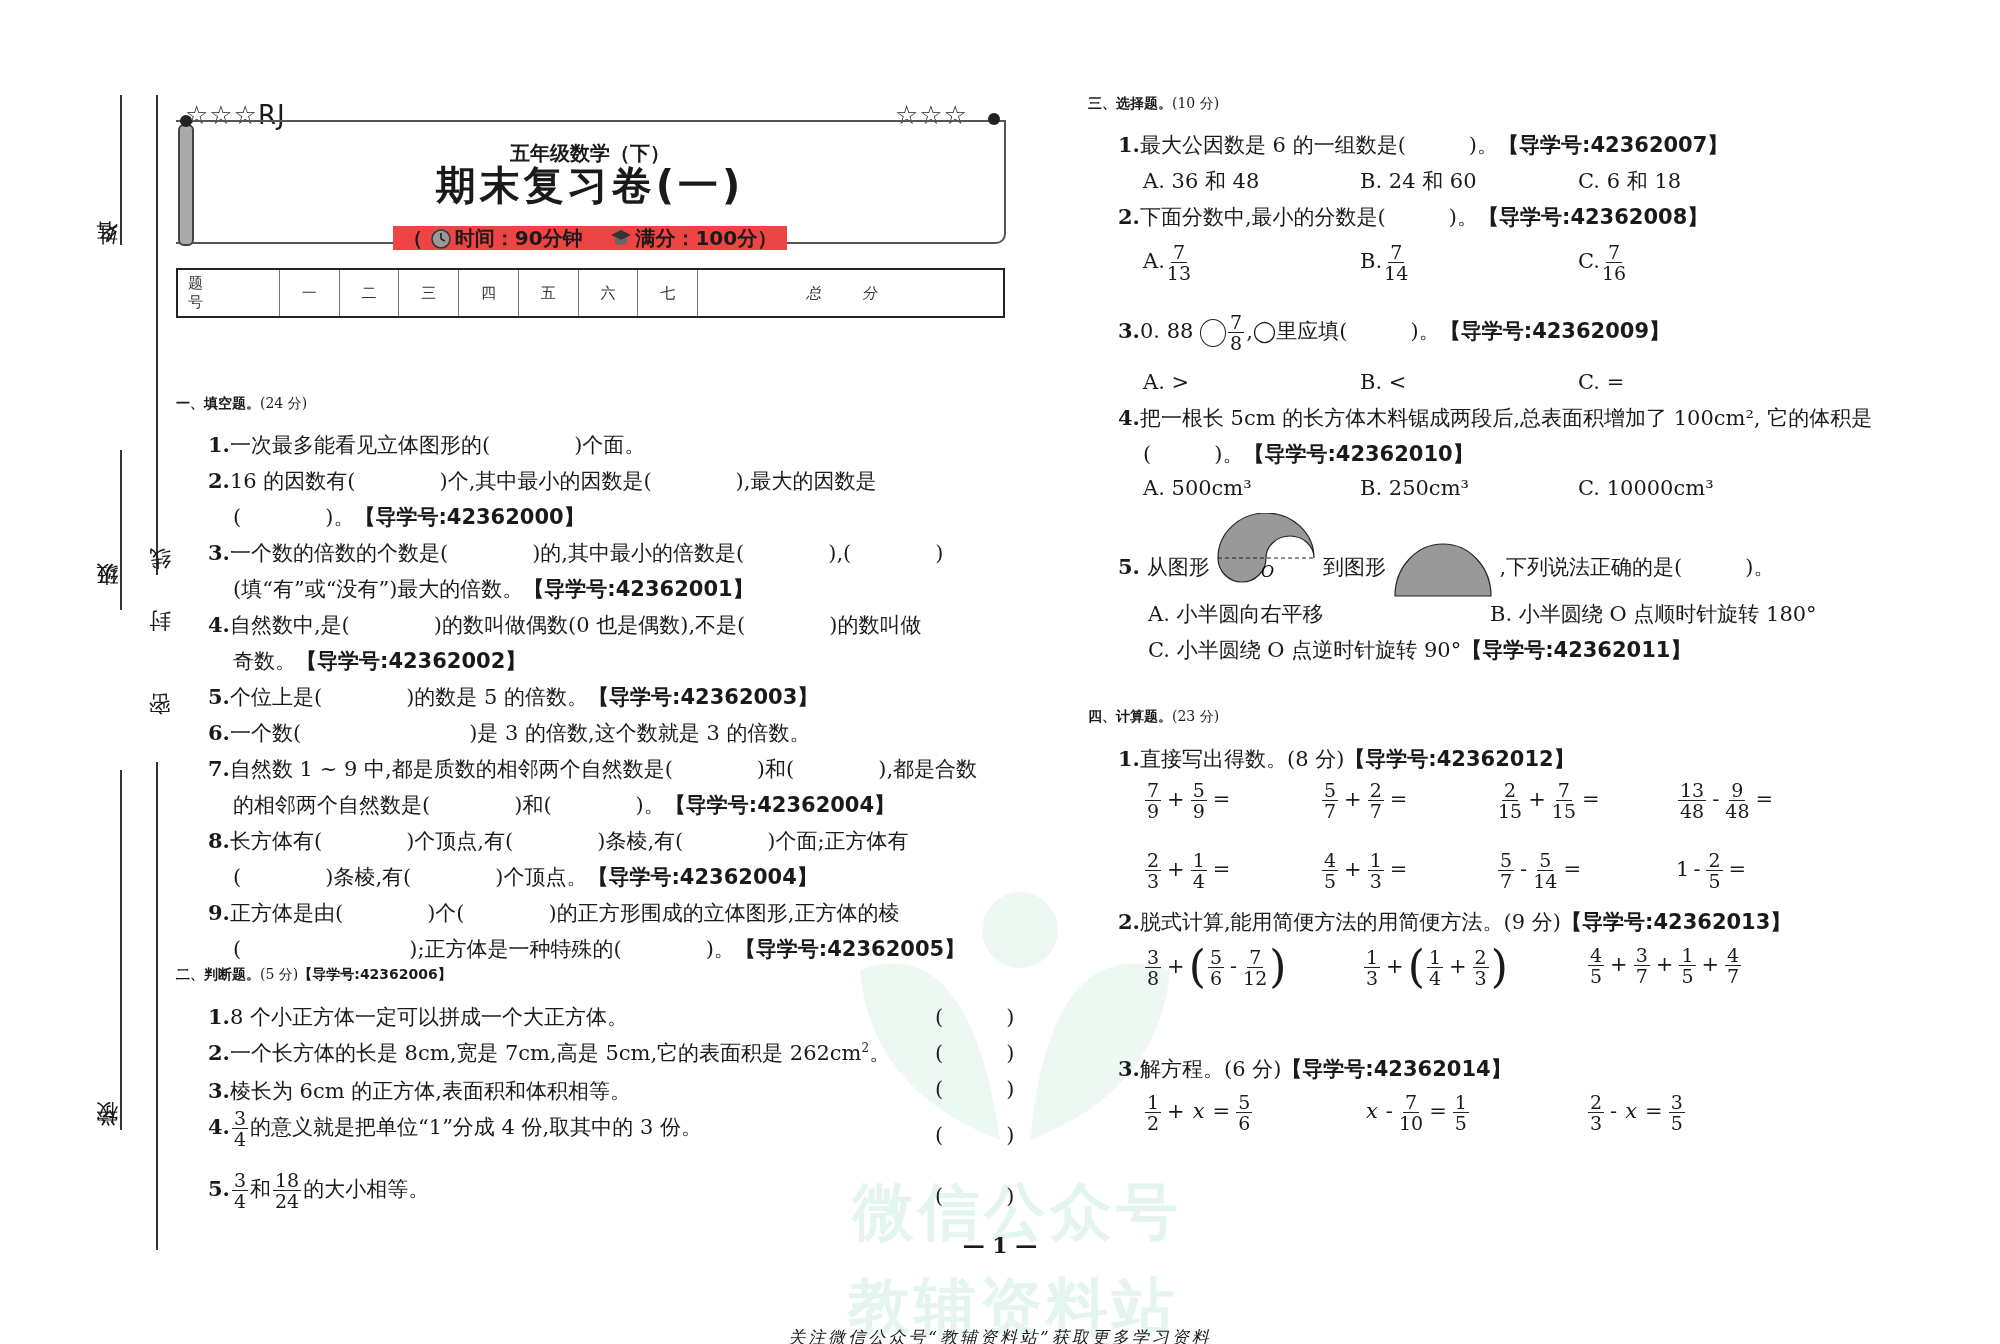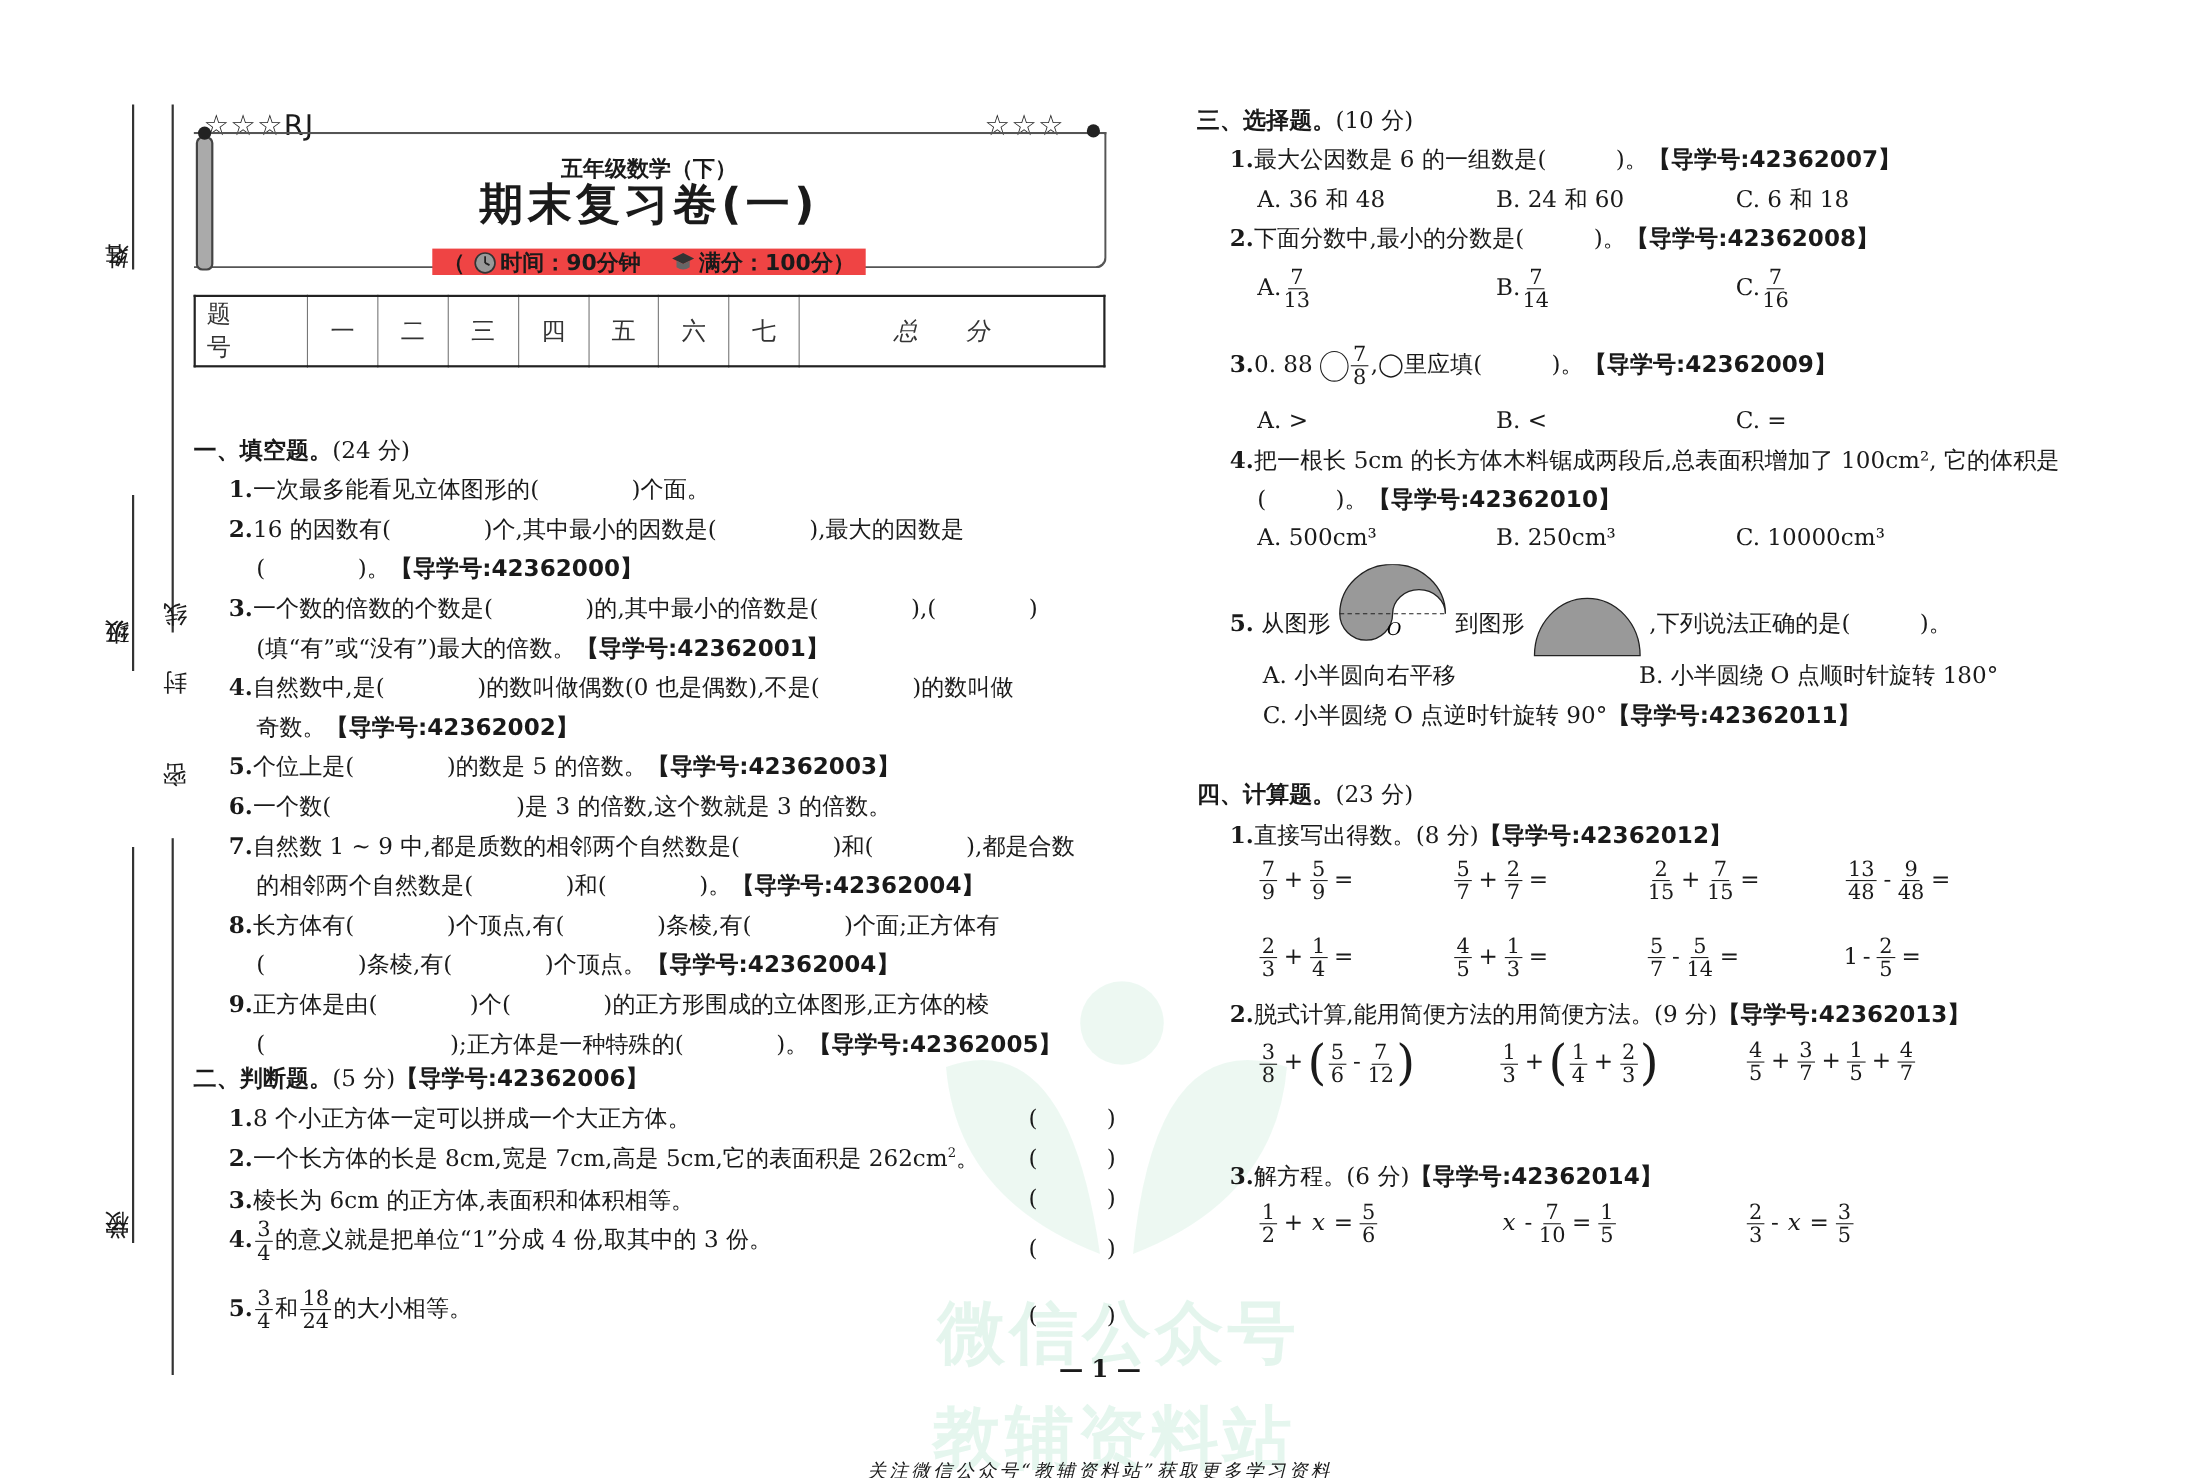--- a/index.html
+++ b/index.html
@@ -15,25 +15,25 @@
   .scroll-rod{position:absolute;left:178px;top:124px;width:12px;height:118px;background:#aaa;border:2px solid #444;border-radius:6px;}
   .scroll-knob{position:absolute;width:12px;height:12px;background:#222;border-radius:50%;}
   .stars{position:absolute;font-family:"DejaVu Sans",sans-serif;font-size:26px;letter-spacing:1px;}
   .subtitle{position:absolute;left:0;width:100%;top:112px;text-align:center;font-family:"DejaVu Sans",sans-serif;font-weight:bold;font-size:20px;margin-top:28px;}
   .subtitle span{background:#fff;padding:0 12px;}
   .title{position:absolute;left:176px;width:828px;top:158px;text-align:center;font-family:"DejaVu Sans",sans-serif;font-weight:bold;font-size:40px;letter-spacing:4px;}
   .meta{position:absolute;left:176px;width:828px;top:225px;text-align:center;font-family:"DejaVu Sans",sans-serif;font-weight:bold;font-size:20px;}
   .meta span.wrap{background:#ef4444;padding:0 10px;}
   .ico{display:inline-block;width:22px;height:22px;vertical-align:-4px;margin-right:3px;}
   
-  table.score{position:absolute;left:176px;top:268px;width:829px;border-collapse:collapse;border:2px solid #222;font-family:"DejaVu Sans",sans-serif;font-size:22px;color:#333;}
+  table.score{position:absolute;left:176px;top:268px;width:829px;border-collapse:collapse;border:2px solid #222;font-family:"DejaVu Sans",sans-serif;font-size:15px;color:#333;}
   table.score td{border:1px solid #777;height:44px;text-align:center;}
   table.score td.head{letter-spacing:22px;width:90px;padding-left:10px;text-align:left;}
   
-  .sec{position:absolute;font-size:21px;font-weight:bold;font-family:"DejaVu Sans",sans-serif;}
+  .sec{position:absolute;font-size:14px;font-weight:bold;font-family:"DejaVu Sans",sans-serif;}
   .sec .pts{font-weight:normal;font-family:"DejaVu Serif",serif;}
   .line{position:absolute;font-size:21px;white-space:nowrap;}
   .num{font-weight:bold;}
   .gid{font-weight:bold;font-family:"DejaVu Sans",sans-serif;}
   .paren{position:absolute;font-size:21px;}
   .frac{display:inline-flex;flex-direction:column;align-items:center;vertical-align:middle;font-size:19px;line-height:20px;margin:0 2px;}
   .frac .n{border-bottom:1.5px solid #222;padding:0 2px;}
   .op{margin:0 4px;}
   .big-paren{font-size:44px;font-weight:lighter;vertical-align:middle;line-height:1;}
   sup{font-size:12px;}

